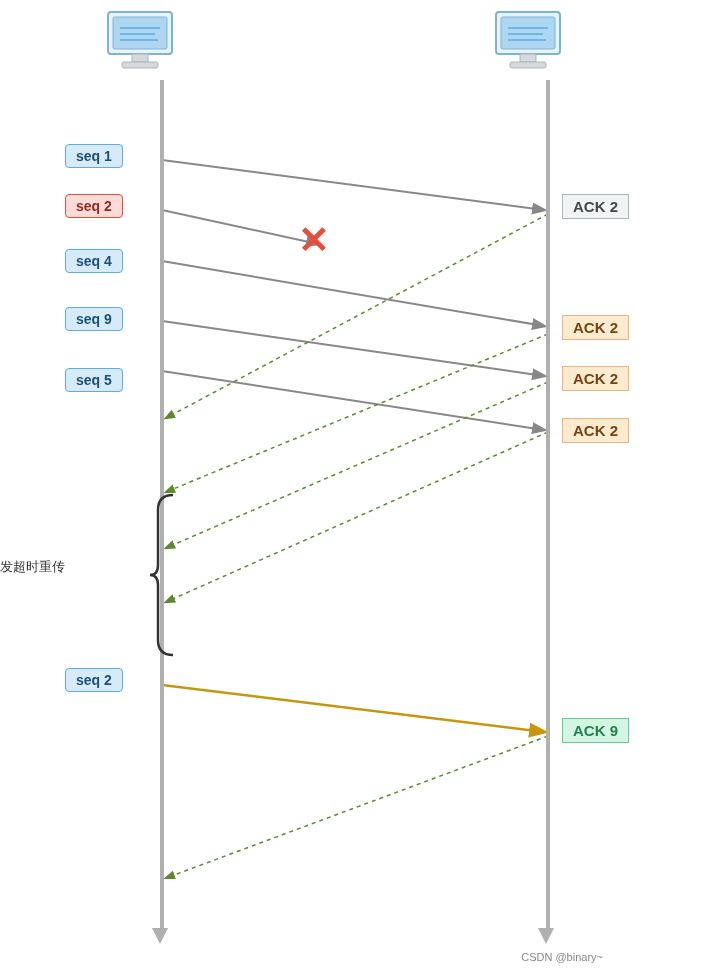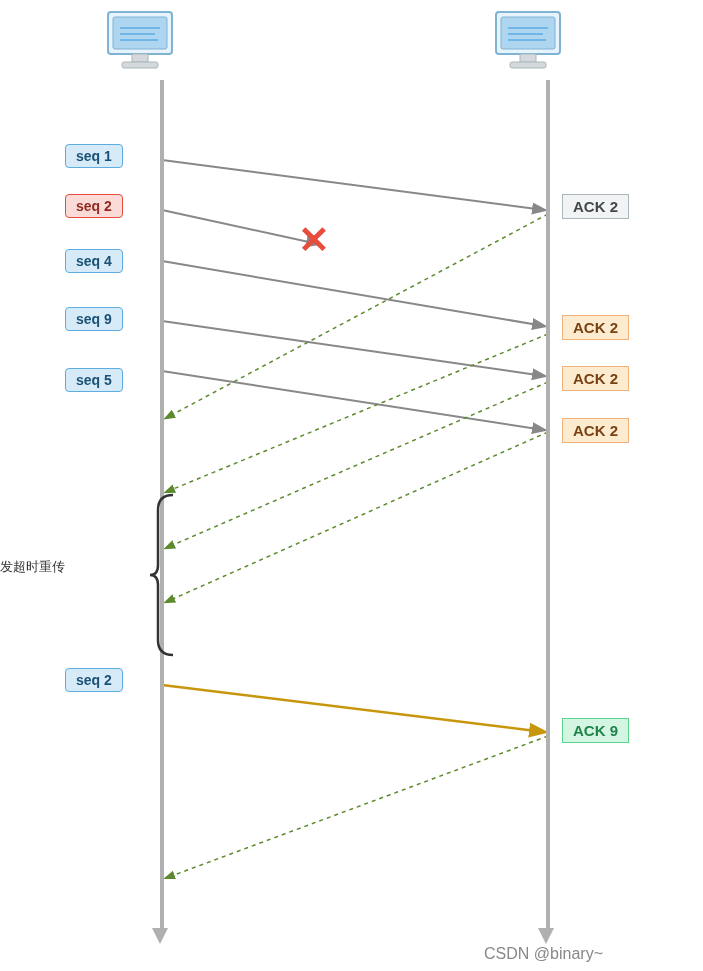--- a/index.html
+++ b/index.html
@@ -103,21 +103,21 @@
       position: absolute;
       font-size: 13px;
       color: #333;
     }
 
     
     .watermark {
       position: absolute;
       bottom: 8px;
       right: 12px;
-      font-size: 16px;
+      font-size: 11px;
       color: #888;
     }
   </style>
 </head>
 <body>
 
 <div class="diagram-container">
 
   <svg class="arrows-svg">
 

